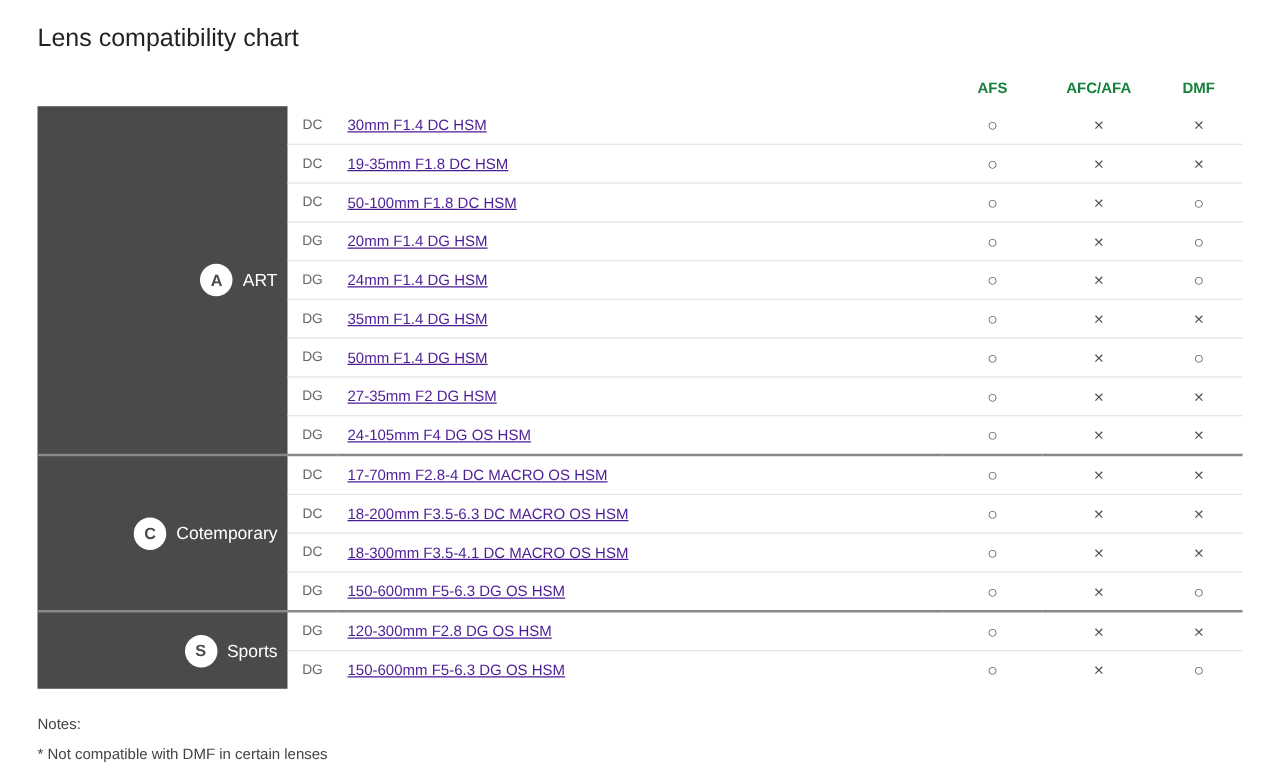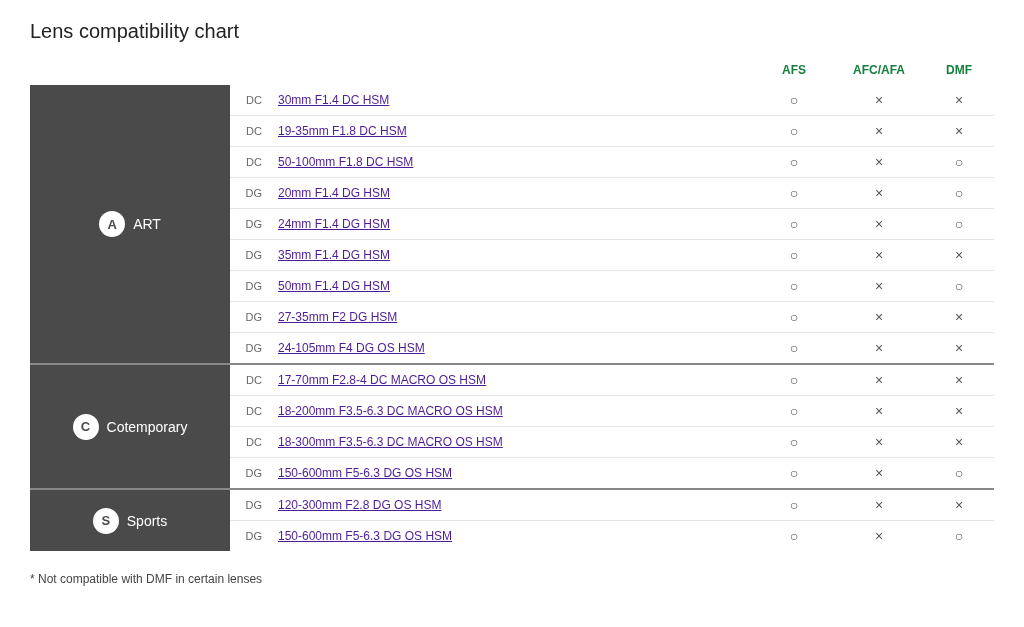--- a/index.html
+++ b/index.html
@@ -42,39 +42,39 @@
 
     td {
       padding: 7px 8px;
       vertical-align: middle;
       color: #333;
       font-size: 12px;
     }
     td.col-type {
       color: #666;
       font-size: 11px;
-      text-align: right;
+      text-align: center;
     }
     td.col-name a {
       color: #4c1d95;
       text-decoration: underline;
       font-size: 12px;
     }
     td.col-symbol {
       text-align: center;
       font-size: 14px;
       color: #555;
     }
 
     .category-cell {
       background: #4a4a4a;
       color: #fff;
       vertical-align: middle;
-      text-align: center;
-      padding: 12px 20px;
+      text-align: right;
+      padding: 12px 8px;
       font-size: 14px;
       font-weight: normal;
     }
     .category-cell .cat-badge {
       display: inline-flex;
       align-items: center;
       justify-content: center;
       width: 26px;
       height: 26px;
       border-radius: 50%;
@@ -190,21 +190,21 @@
       </tr>
       <tr>
         <td class="col-type">DC</td>
         <td class="col-name"><a href="#">18-200mm F3.5-6.3 DC MACRO OS HSM</a></td>
         <td class="col-symbol">○</td>
         <td class="col-symbol">×</td>
         <td class="col-symbol">×</td>
       </tr>
       <tr>
         <td class="col-type">DC</td>
-        <td class="col-name"><a href="#">18-300mm F3.5-6.3 DC MACRO OS HSM</a></td>
+        <td class="col-name"><a href="#">18-300mm F3.5-4.1 DC MACRO OS HSM</a></td>
         <td class="col-symbol">○</td>
         <td class="col-symbol">×</td>
         <td class="col-symbol">×</td>
       </tr>
       <tr>
         <td class="col-type">DG</td>
         <td class="col-name"><a href="#">150-600mm F5-6.3 DG OS HSM</a></td>
         <td class="col-symbol">○</td>
         <td class="col-symbol">×</td>
         <td class="col-symbol">○</td>
@@ -221,16 +221,17 @@
         <td class="col-type">DG</td>
         <td class="col-name"><a href="#">150-600mm F5-6.3 DG OS HSM</a></td>
         <td class="col-symbol">○</td>
         <td class="col-symbol">×</td>
         <td class="col-symbol">○</td>
       </tr>
     </tbody>
 </table>
 
 <div class="notes-section">
+  <div class="notes-title">Notes:</div>
   <div id="notes-list">
       <div>* Not compatible with DMF in certain lenses</div>
     </div>
 </div>
 
 </body></html>

